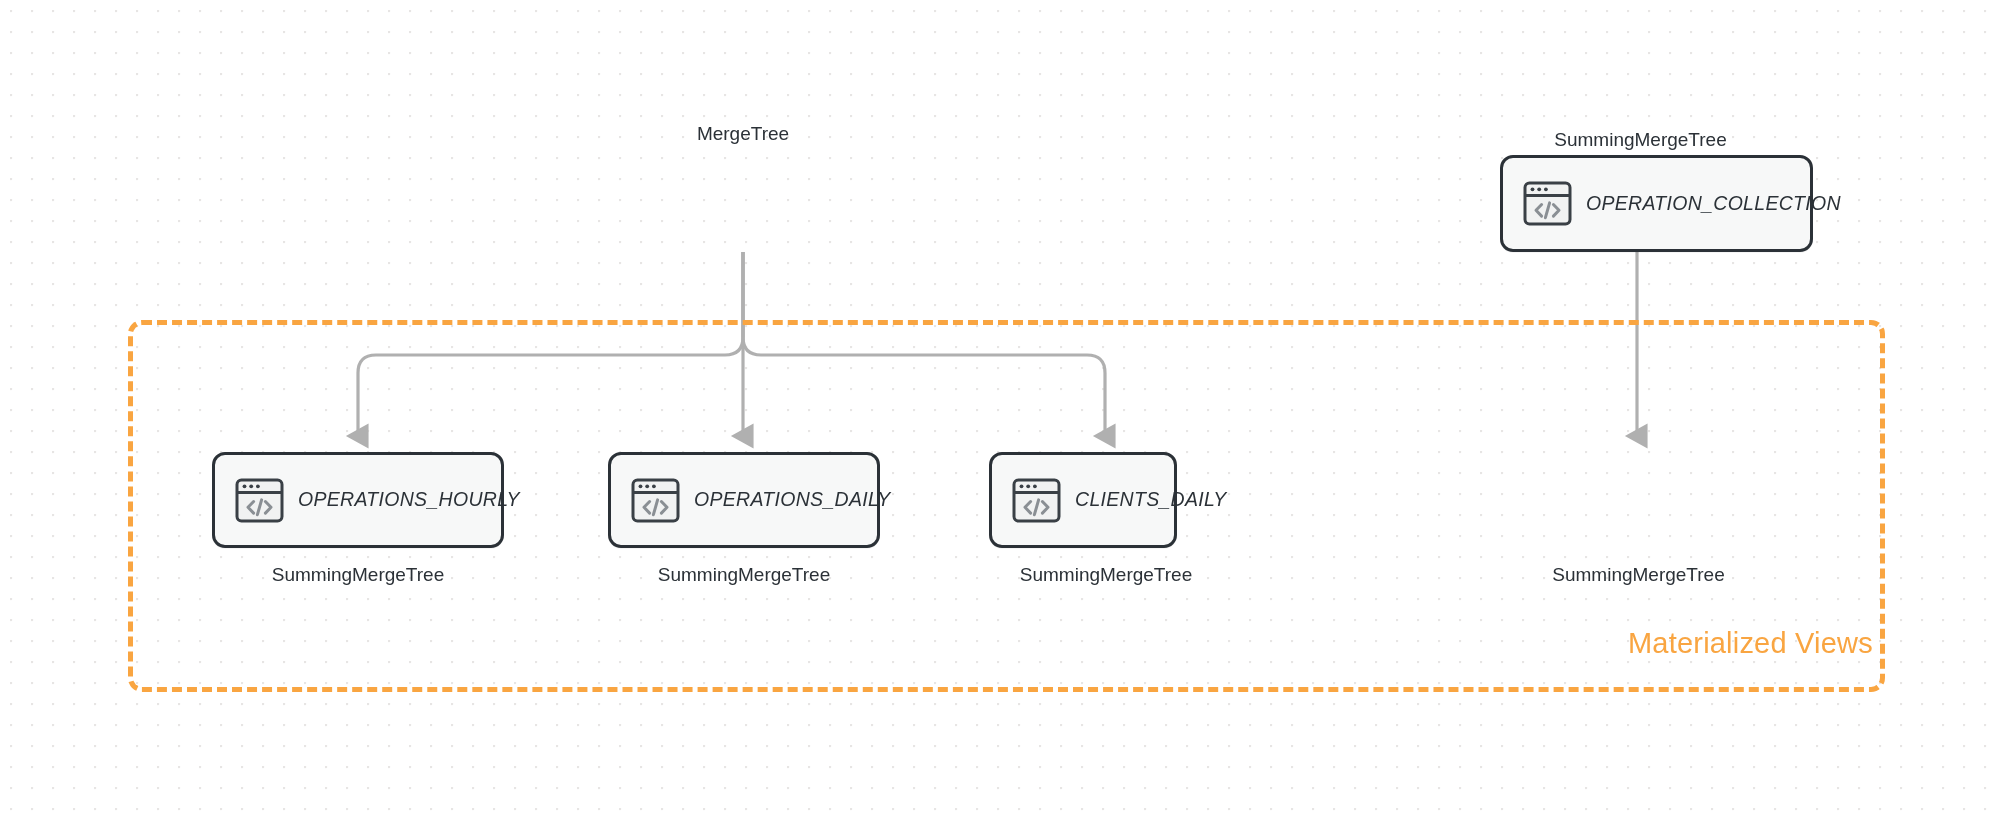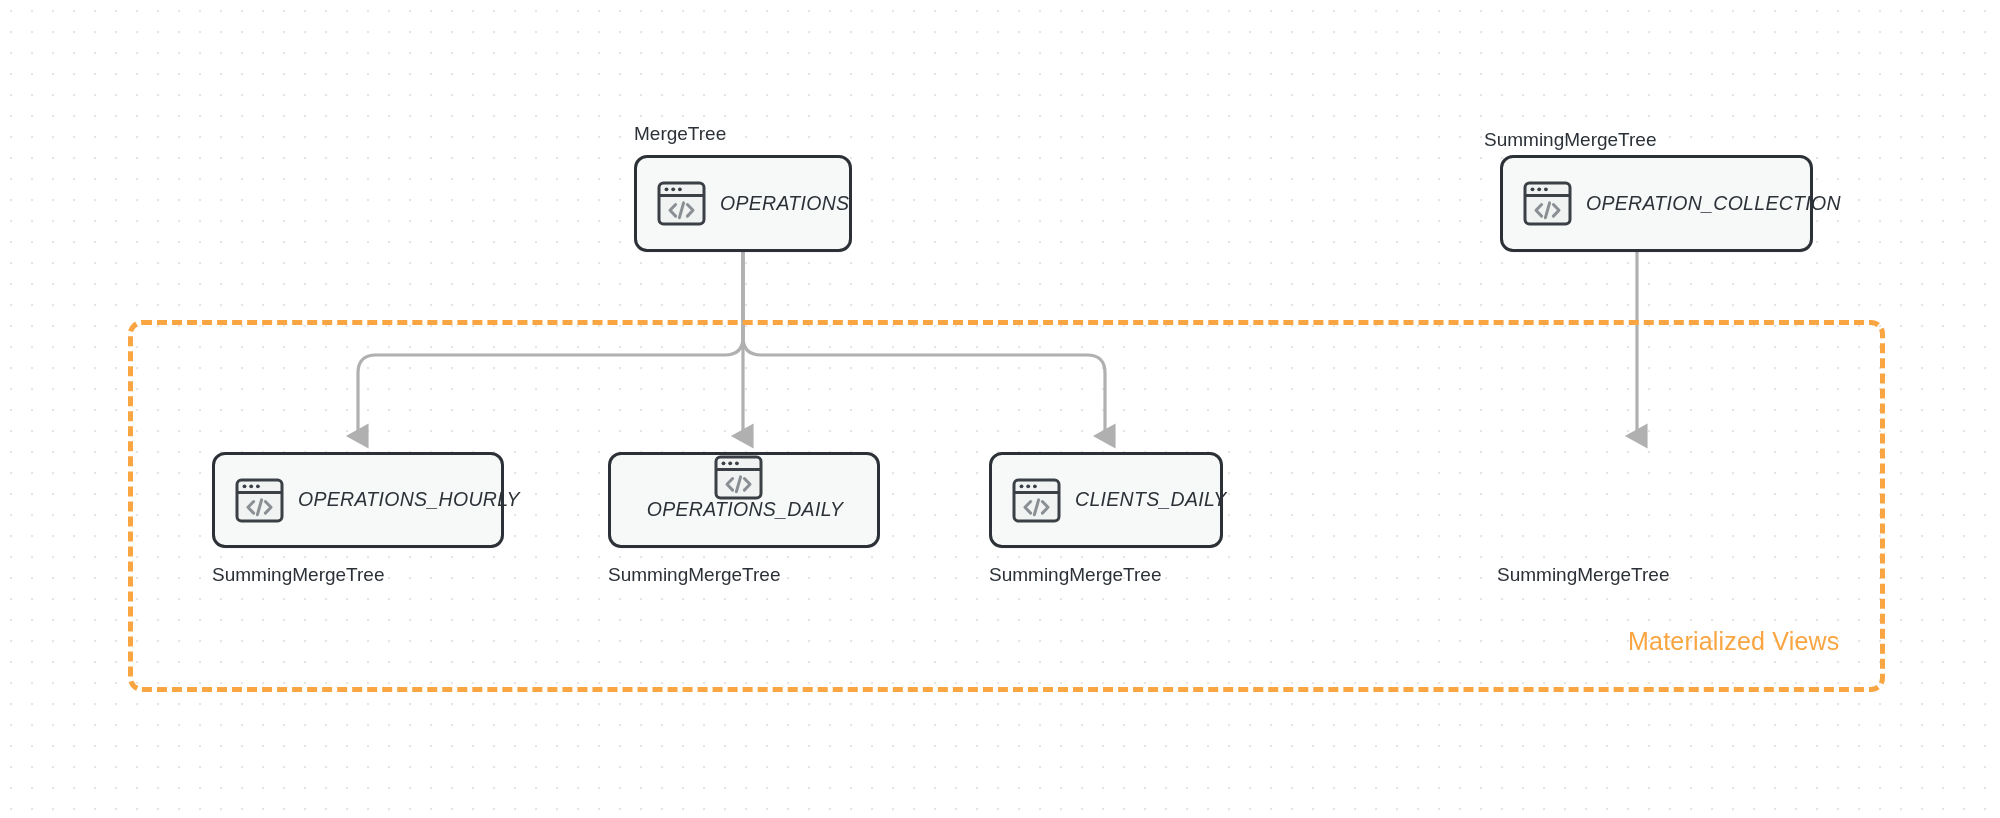--- a/index.html
+++ b/index.html
@@ -38,21 +38,21 @@
   .mv-group {
     position: absolute;
     box-sizing: border-box;
     border: 5px dashed #F9A541;
     border-radius: 14px;
     background: transparent;
   }
   .mv-group-label {
     position: absolute;
     color: #F9A541;
-    font-size: 25px;
+    font-size: 29px;
     font-weight: 400;
     letter-spacing: 0.2px;
     white-space: nowrap;
   }
 
   
   .node {
     position: absolute;
     box-sizing: border-box;
     display: flex;
@@ -78,20 +78,21 @@
     white-space: nowrap;
     line-height: 1;
   }
 
   
   .engine-caption {
     position: absolute;
     font-size: 19px;
     color: #2B3137;
     white-space: nowrap;
+    text-align: center;
     line-height: 1;
   }
 </style>
 </head>
 <body>
 
 <div id="canvas">
 
   <svg id="edges" viewBox="0 0 2000 818" width="2000" height="818">
     <defs>
@@ -106,35 +107,20 @@
 
     <path d="M743,252 L743,337 Q743,355 761,355 L1087,355 Q1105,355 1105,373 L1105,436" fill="none" stroke="#B0B0B0" stroke-width="3.2" marker-end="url(#arrowhead)"></path>
 
     <path d="M1637,252 L1637,436" fill="none" stroke="#B0B0B0" stroke-width="3.2" marker-end="url(#arrowhead)"></path>
   </svg>
 
   <div class="mv-group" style="left:128px; top:320px; width:1757px; height:372px;"></div>
   <div class="mv-group-label" style="left:1628px; top:627px;">Materialized Views</div>
 
   <div class="engine-caption" style="left:634px; top:124px; width:218px;">MergeTree</div>
-  <div class="node" style="left:634px; top:155px; width:218px; height:97px;">
-    <span class="icon">
-      <svg viewBox="0 0 49 45" width="49" height="45">
-        <rect x="2" y="2" width="45" height="41" rx="4.5" ry="4.5" fill="#F1F2F2" stroke="#3A4046" stroke-width="3"></rect>
-        <line x1="2" y1="14.5" x2="47" y2="14.5" stroke="#3A4046" stroke-width="3"></line>
-        <circle cx="9.5" cy="8.3" r="1.9" fill="#3A4046"></circle>
-        <circle cx="16.2" cy="8.3" r="1.9" fill="#3A4046"></circle>
-        <circle cx="22.9" cy="8.3" r="1.9" fill="#3A4046"></circle>
-        <path d="M18.6,23.5 L13.0,29.3 L18.6,35.1" fill="none" stroke="#8A8F94" stroke-width="3" stroke-linecap="round" stroke-linejoin="round"></path>
-        <path d="M30.4,23.5 L36.0,29.3 L30.4,35.1" fill="none" stroke="#8A8F94" stroke-width="3" stroke-linecap="round" stroke-linejoin="round"></path>
-        <path d="M26.6,21.9 L22.4,36.7" fill="none" stroke="#8A8F94" stroke-width="3" stroke-linecap="round"></path>
-      </svg>
-    </span>
-    <span class="node-label">OPERATIONS</span>
-  </div>
 
   <div class="engine-caption" style="left:1484px; top:130px; width:313px;">SummingMergeTree</div>
   <div class="node" style="left:1484px; top:155px; width:313px; height:97px;margin-left:16px;">
     <span class="icon">
       <svg viewBox="0 0 49 45" width="49" height="45">
         <rect x="2" y="2" width="45" height="41" rx="4.5" ry="4.5" fill="#F1F2F2" stroke="#3A4046" stroke-width="3"></rect>
         <line x1="2" y1="14.5" x2="47" y2="14.5" stroke="#3A4046" stroke-width="3"></line>
         <circle cx="9.5" cy="8.3" r="1.9" fill="#3A4046"></circle>
         <circle cx="16.2" cy="8.3" r="1.9" fill="#3A4046"></circle>
         <circle cx="22.9" cy="8.3" r="1.9" fill="#3A4046"></circle>
@@ -156,38 +142,38 @@
         <circle cx="22.9" cy="8.3" r="1.9" fill="#3A4046"></circle>
         <path d="M18.6,23.5 L13.0,29.3 L18.6,35.1" fill="none" stroke="#8A8F94" stroke-width="3" stroke-linecap="round" stroke-linejoin="round"></path>
         <path d="M30.4,23.5 L36.0,29.3 L30.4,35.1" fill="none" stroke="#8A8F94" stroke-width="3" stroke-linecap="round" stroke-linejoin="round"></path>
         <path d="M26.6,21.9 L22.4,36.7" fill="none" stroke="#8A8F94" stroke-width="3" stroke-linecap="round"></path>
       </svg>
     </span>
     <span class="node-label">OPERATIONS_HOURLY</span>
   </div>
   <div class="engine-caption" style="left:212px; top:565px; width:292px;">SummingMergeTree</div>
 
-  <div class="node" style="left:608px; top:452px; width:272px; height:96px;flex-direction:column;">
+  <div class="node" style="left:608px; top:452px; width:272px; height:96px;">
     <span class="icon">
       <svg viewBox="0 0 49 45" width="49" height="45">
         <rect x="2" y="2" width="45" height="41" rx="4.5" ry="4.5" fill="#F1F2F2" stroke="#3A4046" stroke-width="3"></rect>
         <line x1="2" y1="14.5" x2="47" y2="14.5" stroke="#3A4046" stroke-width="3"></line>
         <circle cx="9.5" cy="8.3" r="1.9" fill="#3A4046"></circle>
         <circle cx="16.2" cy="8.3" r="1.9" fill="#3A4046"></circle>
         <circle cx="22.9" cy="8.3" r="1.9" fill="#3A4046"></circle>
         <path d="M18.6,23.5 L13.0,29.3 L18.6,35.1" fill="none" stroke="#8A8F94" stroke-width="3" stroke-linecap="round" stroke-linejoin="round"></path>
         <path d="M30.4,23.5 L36.0,29.3 L30.4,35.1" fill="none" stroke="#8A8F94" stroke-width="3" stroke-linecap="round" stroke-linejoin="round"></path>
         <path d="M26.6,21.9 L22.4,36.7" fill="none" stroke="#8A8F94" stroke-width="3" stroke-linecap="round"></path>
       </svg>
     </span>
     <span class="node-label">OPERATIONS_DAILY</span>
   </div>
   <div class="engine-caption" style="left:608px; top:565px; width:272px;">SummingMergeTree</div>
 
-  <div class="node" style="left:989px; top:452px; width:234px; height:96px;">
+  <div class="node" style="left:989px; top:452px; width:188px; height:96px;">
     <span class="icon">
       <svg viewBox="0 0 49 45" width="49" height="45">
         <rect x="2" y="2" width="45" height="41" rx="4.5" ry="4.5" fill="#F1F2F2" stroke="#3A4046" stroke-width="3"></rect>
         <line x1="2" y1="14.5" x2="47" y2="14.5" stroke="#3A4046" stroke-width="3"></line>
         <circle cx="9.5" cy="8.3" r="1.9" fill="#3A4046"></circle>
         <circle cx="16.2" cy="8.3" r="1.9" fill="#3A4046"></circle>
         <circle cx="22.9" cy="8.3" r="1.9" fill="#3A4046"></circle>
         <path d="M18.6,23.5 L13.0,29.3 L18.6,35.1" fill="none" stroke="#8A8F94" stroke-width="3" stroke-linecap="round" stroke-linejoin="round"></path>
         <path d="M30.4,23.5 L36.0,29.3 L30.4,35.1" fill="none" stroke="#8A8F94" stroke-width="3" stroke-linecap="round" stroke-linejoin="round"></path>
         <path d="M26.6,21.9 L22.4,36.7" fill="none" stroke="#8A8F94" stroke-width="3" stroke-linecap="round"></path>

